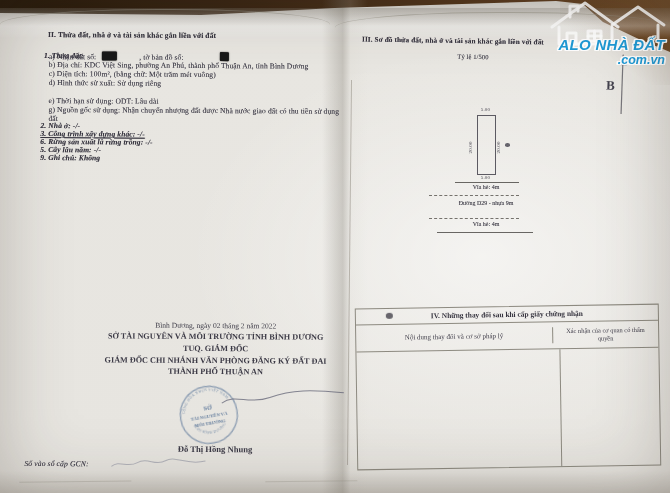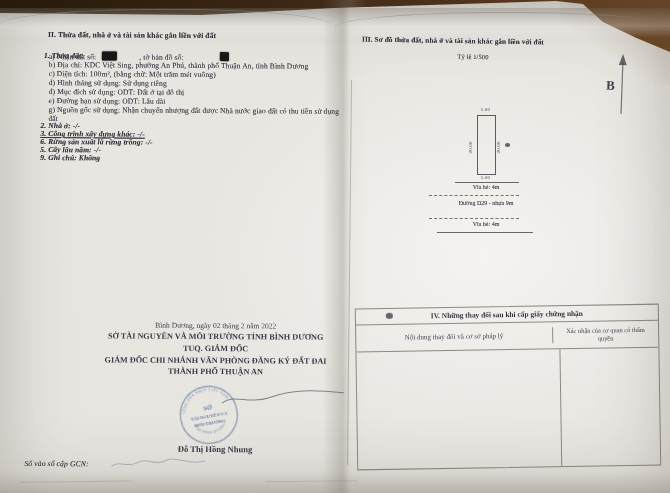--- a/index.html
+++ b/index.html
@@ -87,23 +87,22 @@
 
     <div class="ln b" style="left:48px;top:30px;">II. Thửa đất, nhà ở và tài sản khác gắn liền với đất</div>
     <div class="ln b i" style="left:44px;top:51px;font-style:italic;">1. Thửa đất:</div>
 
     <div class="ln" style="left:49px;top:51px;">
       <span>a) Nhận đất số:</span><span class="redact" id="redact-1"></span><span>, tờ bản đồ số:</span><span class="redact" id="redact-2"></span>
     </div>
 
     <div class="ln" style="left:49px;top:60px;">b) Địa chỉ: KDC Việt Sing, phường An Phú, thành phố Thuận An, tỉnh Bình Dương</div>
     <div class="ln" style="left:49px;top:69px;">c) Diện tích: 100m², (bằng chữ: Một trăm mét vuông)</div>
-    <div class="ln" style="left:49px;top:78px;">d) Hình tháng sử dụng: Sử dụng riêng</div>
-    <div class="ln" style="left:49px;top:87px;">đ) Mục đích sử dụng: ODT: Đất ở tại đô thị</div>
-    <div class="ln" style="left:49px;top:96px;">e) Đường hạn sử dụng: ODT: Lâu dài</div>
+    <div class="ln" style="left:49px;top:78px;">d) Hình thức sử xuất: Sử dụng riêng</div>
+    <div class="ln" style="left:49px;top:96px;">e) Thời hạn sử dụng: ODT: Lâu dài</div>
     <div class="ln" style="left:49px;top:105px;width:292px;white-space:normal;line-height:9px;">g) Nguồn gốc sử dụng: Nhận chuyển nhượng đất được Nhà nước giao đất có thu tiền sử dụng đất</div>
 
     <div class="ln b i" style="left:41px;top:121px;">2. Nhà ở: -/-</div>
     <div class="ln b i" style="left:41px;top:129px;text-decoration:underline;">3. Công trình xây dựng khác: -/-</div>
     <div class="ln b i" style="left:41px;top:137px;">6. Rừng sản xuất là rừng trồng: -/-</div>
     <div class="ln b i" style="left:41px;top:145px;">5. Cây lâu năm: -/-</div>
     <div class="ln b i" style="left:41px;top:153px;">9. Ghi chú: Không</div>
 
     <div class="sig" style="top:320px;font-size:7.5px;">Bình Dương, ngày 02 tháng 2 năm 2022</div>
     <div class="sig b" style="top:331px;font-size:8.2px;">SỞ TÀI NGUYÊN VÀ MÔI TRƯỜNG TỈNH BÌNH DƯƠNG</div>
@@ -177,15 +176,32 @@
         <div class="c1" id="t4-col1">Nội dung thay đổi và cơ sở pháp lý</div>
         <div class="c2" id="t4-col2">Xác nhận của cơ quan có thẩm quyền</div>
       </div>
       <div id="t4-body">
         <div class="c1"></div>
         <div class="c2"></div>
       </div>
     </div>
   </div>
 
+  <div id="logo">
+    <svg width="118" height="46" viewBox="0 0 118 46" style="position:absolute;right:2px;top:0;">
+      <g fill="none" stroke="rgba(255,255,255,.88)" stroke-width="3" stroke-linejoin="round" stroke-linecap="round">
+        <path d="M20,17 V6 h8 v5"></path>
+        <path d="M2,27 L35,3 L68,27"></path>
+        <path d="M9,27 V44 H62 V27"></path>
+        <path d="M17,44 V33 h9 V44"></path>
+        <rect x="38" y="31" width="13" height="10"></rect>
+        <line x1="44.5" y1="31" x2="44.5" y2="41"></line>
+        <line x1="38" y1="36" x2="51" y2="36"></line>
+        <path d="M62,25 L88,7 L114,25"></path>
+        <path d="M108,25 V42"></path>
+      </g>
+    </svg>
+    <div class="logo-txt" id="logo-brand">ALO NHÀ ĐẤT</div>
+    <div class="logo-txt" id="logo-domain">.com.vn</div>
+  </div>
 
   <div class="shade" id="vignette"></div>
 </div>
 
 </body></html>

